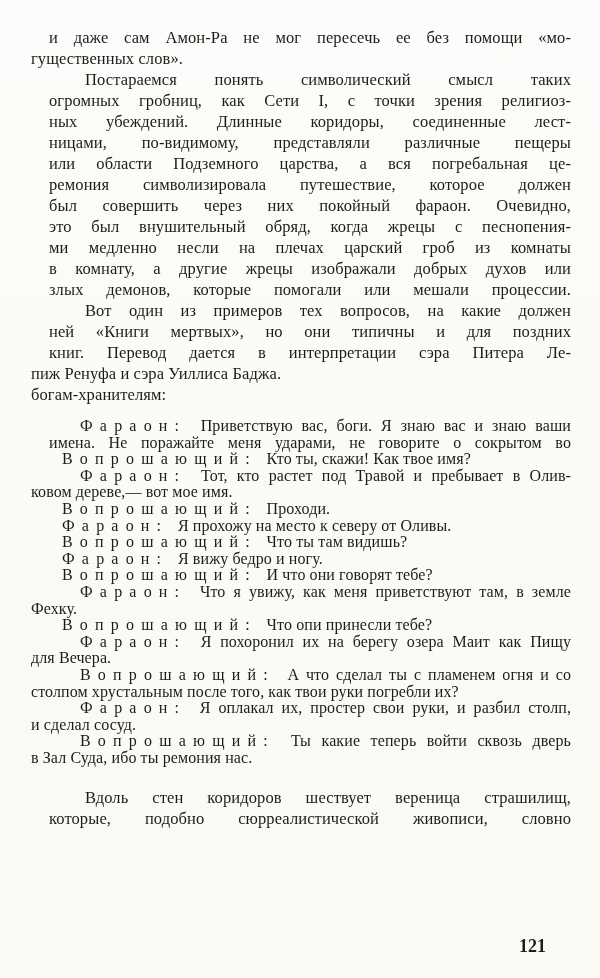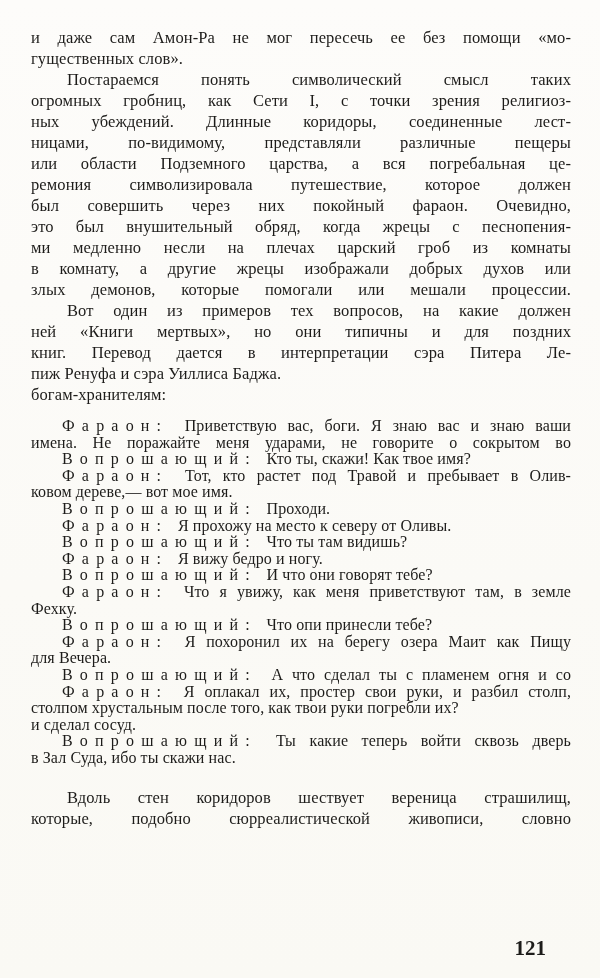--- a/index.html
+++ b/index.html
@@ -32,20 +32,21 @@
     letter-spacing: 0.1px;
   }
   .ln {
     text-align: left;
     min-height: 21px;
   }
   .para .ln { height: 21px; }
   .ln.j {
     text-align: justify;
     text-align-last: justify;
+    margin-left: 18px;
   }
   .ln.i {
     text-indent: 36px;
   }
   .dialogue {
     margin-top: 13px;
     font-size: 16px;
     line-height: 16.6px;
     letter-spacing: 0.1px;
   }
@@ -56,21 +57,21 @@
     margin-right: 0.35em;
   }
   .closing {
     margin-top: 21px;
   }
   .page-number {
     position: absolute;
     top: 936px;
     right: 54px;
     font-family: "Liberation Serif", "DejaVu Serif", serif;
-    font-size: 21px;
+    font-size: 18px;
     font-weight: bold;
     color: #1d1c1a;
   }
 </style>
 </head>
 <body>
 
 <div class="page">
   <div class="text-column">
 
@@ -114,25 +115,25 @@
       <div class="ln i"><span class="sp">Фараон:</span> <span>Я прохожу на место к северу от Оливы.</span></div>
       <div class="ln i"><span class="sp">Вопрошающий:</span> <span>Что ты там видишь?</span></div>
       <div class="ln i"><span class="sp">Фараон:</span> <span>Я вижу бедро и ногу.</span></div>
       <div class="ln i"><span class="sp">Вопрошающий:</span> <span>И что они говорят тебе?</span></div>
       <div class="ln j i"><span class="sp">Фараон:</span> <span>Что я увижу, как меня приветствуют там, в земле</span></div>
       <div class="ln">Фехку.</div>
       <div class="ln i"><span class="sp">Вопрошающий:</span> <span>Что опи принесли тебе?</span></div>
       <div class="ln j i"><span class="sp">Фараон:</span> <span>Я похоронил их на берегу озера Маит как Пищу</span></div>
       <div class="ln">для Вечера.</div>
       <div class="ln j i"><span class="sp">Вопрошающий:</span> <span>А что сделал ты с пламенем огня и со</span></div>
+      <div class="ln">столпом хрустальным после того, как твои руки погребли их?</div>
       <div class="ln j i"><span class="sp">Фараон:</span> <span>Я оплакал их, простер свои руки, и разбил столп,</span></div>
-      <div class="ln">столпом хрустальным после того, как твои руки погребли их?</div>
       <div class="ln">и сделал сосуд.</div>
       <div class="ln j i"><span class="sp">Вопрошающий:</span> <span>Ты какие теперь войти сквозь дверь</span></div>
-      <div class="ln">в Зал Суда, ибо ты скажи нас.</div>
+      <div class="ln">в Зал Суда, ибо ты ремония нас.</div>
     </div>
 
     <div class="para closing">
       <div class="ln j i">Вдоль стен коридоров шествует вереница страшилищ,</div>
       <div class="ln j">которые, подобно сюрреалистической живописи, словно</div>
     </div>
 
   </div>
 
   <div class="page-number">121</div>

